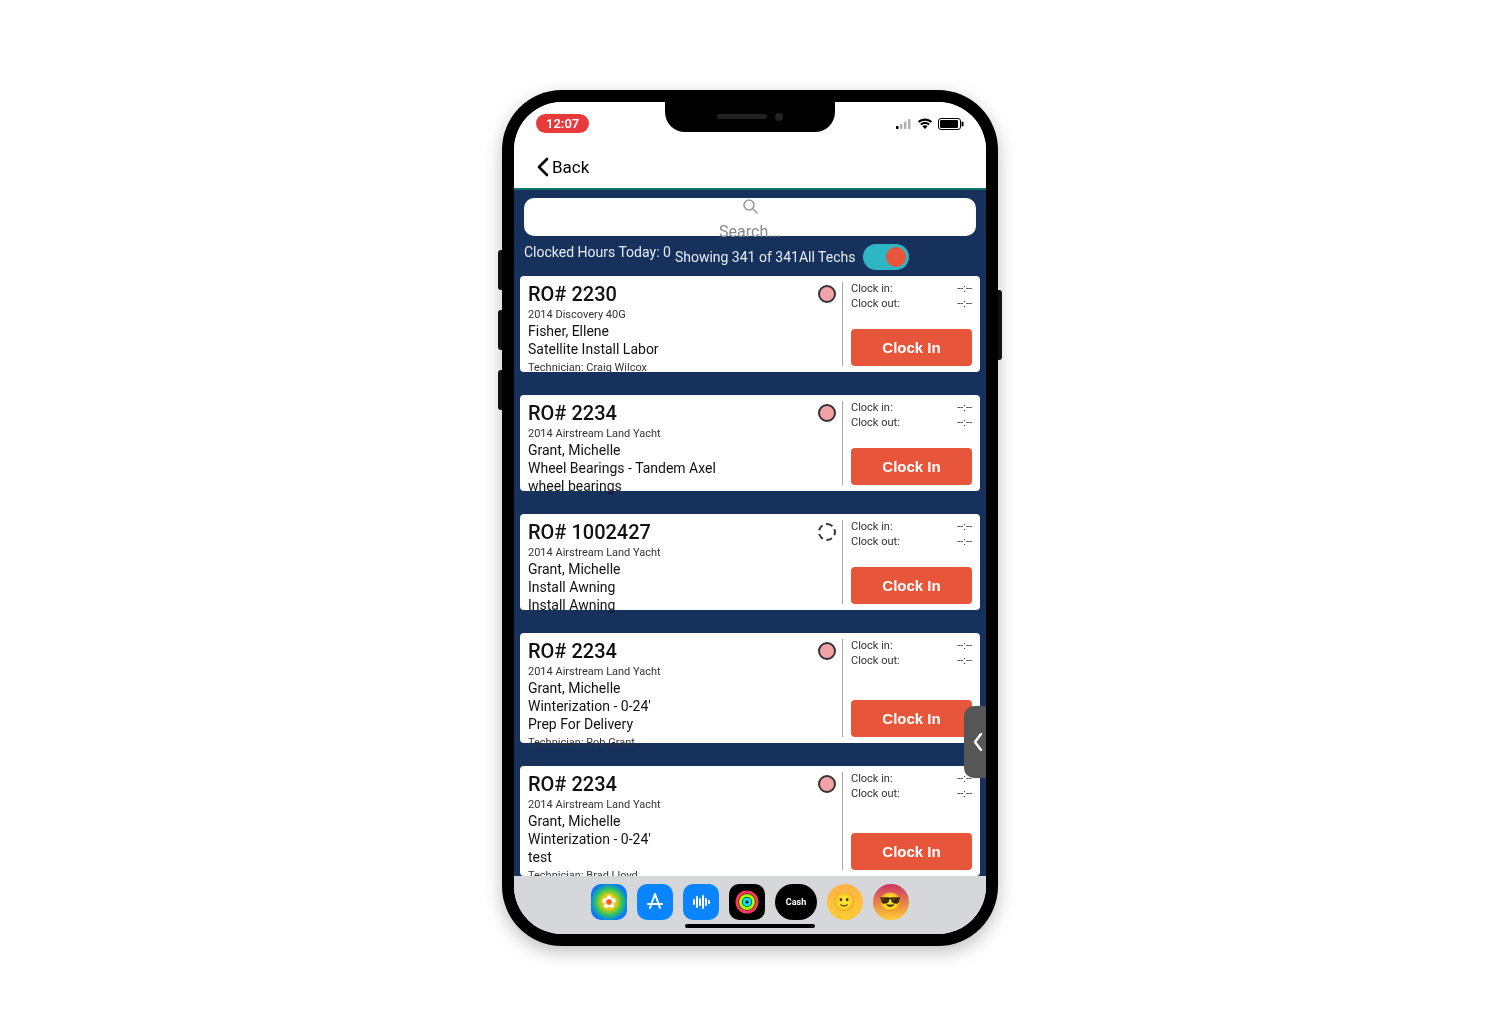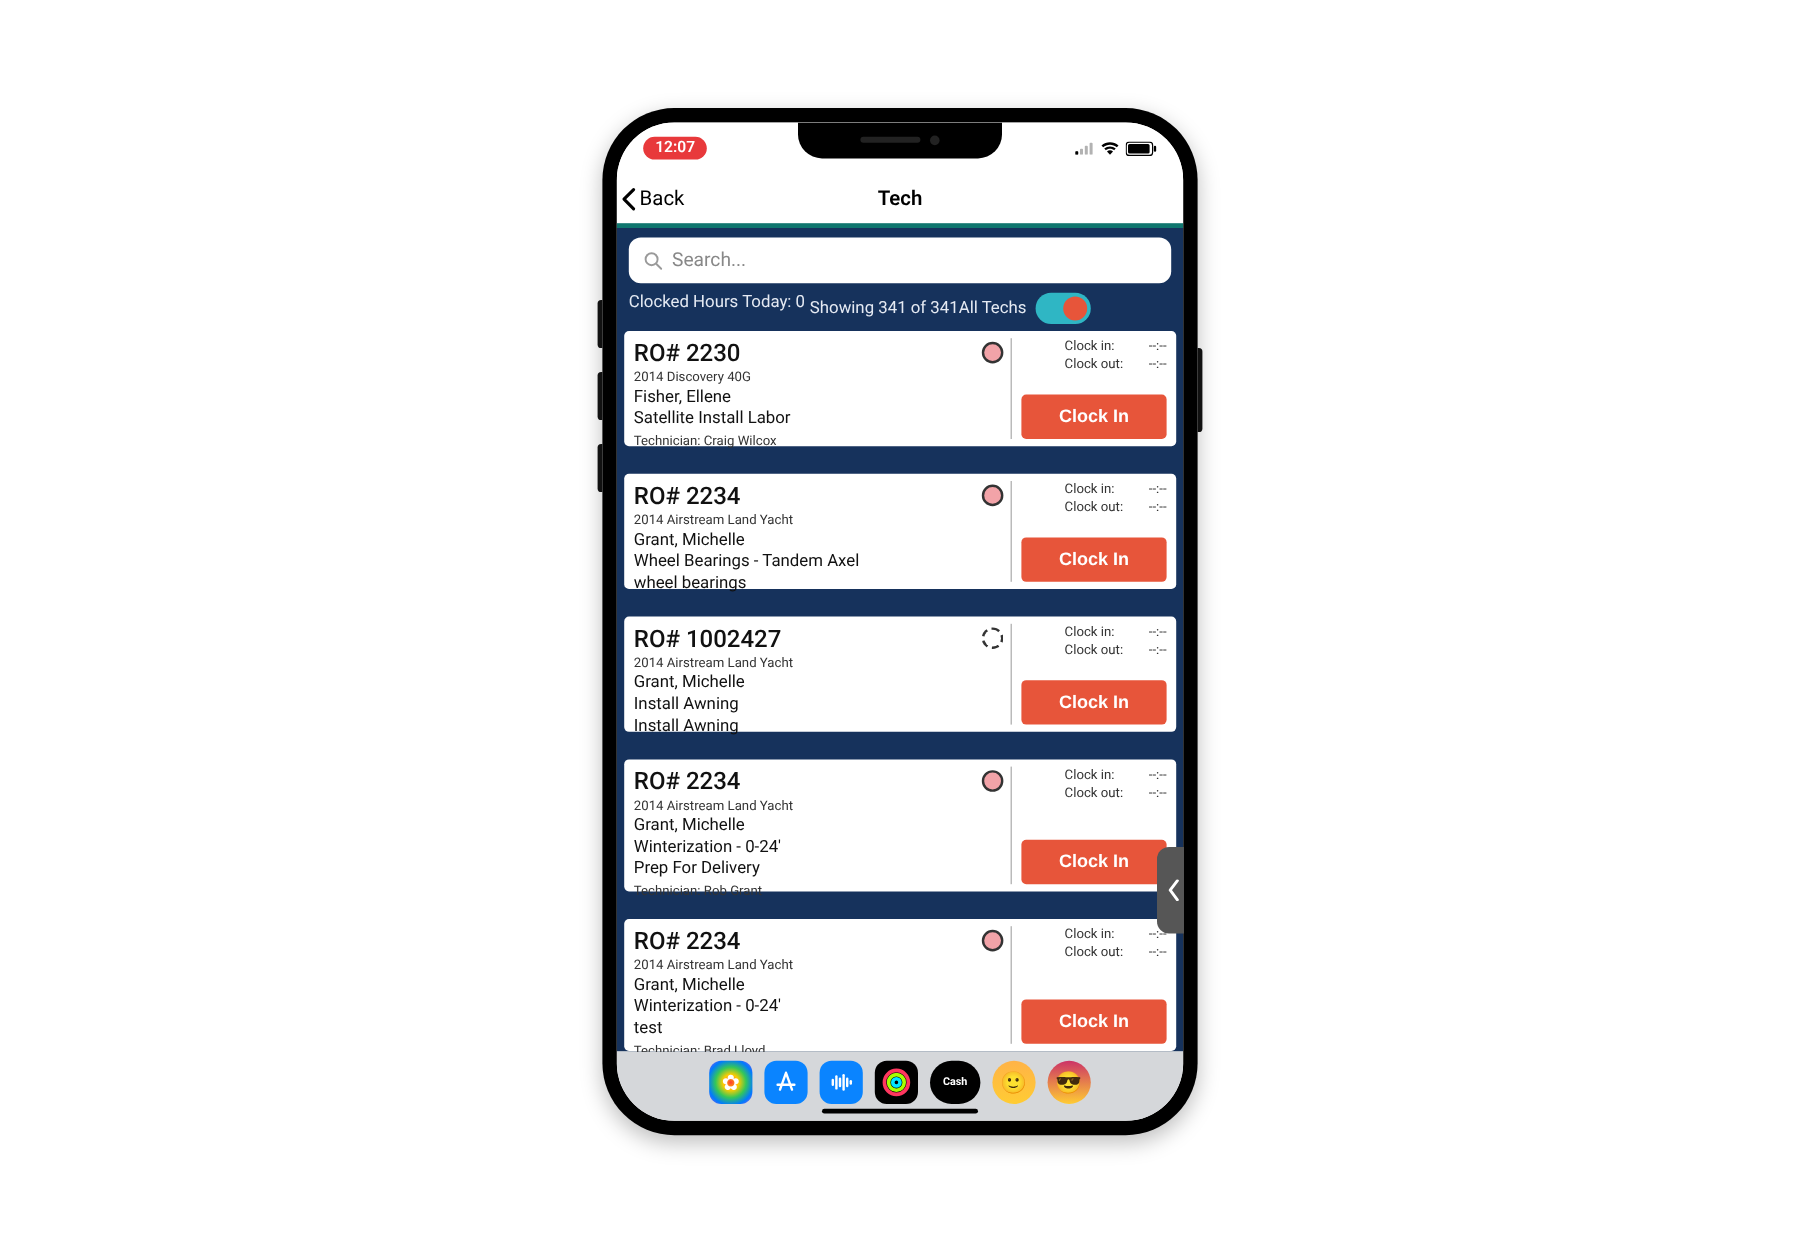--- a/index.html
+++ b/index.html
@@ -74,25 +74,25 @@
     border-radius: 12px;
     font-size: 13px;
     font-weight:600;
   }
   .status-right { display:flex; align-items:center; gap:5px; }
 
   
   .navbar {
     height: 44px;
     background:#fff;
-    border-bottom:4px solid #0f766e;
+    border-bottom:2px solid #0f766e;
     display:flex;
     align-items:center;
     position:relative;
-    padding: 0 3px;
+    padding: 0 22px;
   }
   .back-btn {
     display:flex; align-items:center; gap:2px;
     font-size: 17px;
     color:#000;
     cursor:pointer;
   }
   .nav-title {
     position:absolute; left:0; right:0;
     text-align:center;
@@ -117,20 +117,21 @@
   .search-box {
     background:#fff;
     border-radius:10px;
     height:38px;
     display:flex;
     align-items:center;
     padding:0 12px;
     gap:8px;
     color:#888;
     font-size:16px;
+    flex-direction:column;
   }
 
   .summary {
     padding: 0 10px 6px 10px;
     color:#e5eaf3;
     font-size:14px;
     display:flex;
     gap:4px;
   }
   .summary-row2 {
@@ -188,21 +189,21 @@
   .card-left .line-md { font-size:14px; color:#111; margin-top:2px; }
   .card-left .tech-line { font-size:11px; color:#333; margin-top:auto; padding-top:4px; }
 
   .card-right {
     width:130px;
     border-left:1px solid #aaa;
     padding-left:8px;
     display:flex; flex-direction:column;
     font-size:11px; color:#333;
   }
-  .kv { display:flex; justify-content:space-between; margin-bottom:2px;margin-left:36px; }
+  .kv { display:flex; justify-content:space-between; margin-bottom:2px; }
   .cta-wrap { margin-top:auto; }
   .cta {
     background:#e7553a;
     color:#fff;
     font-weight:600;
     font-size:15px;
     border:none;
     border-radius:4px;
     padding:10px 0;
     width:100%;
@@ -289,21 +290,20 @@
 
     <div class="navbar">
       <div class="back-btn">
         <span>
           <svg width="14" height="20" viewBox="0 0 14 20">
               <path d="M11 2 L3 10 L11 18" fill="none" stroke="#000" stroke-width="2.6" stroke-linecap="round" stroke-linejoin="round"></path>
             </svg>
         </span>
         <span>Back</span>
       </div>
-      <div class="nav-title">Tech</div>
     </div>
 
     <div class="app-body">
 
       <div class="search-wrap">
         <div class="search-box">
           <span>
             <svg width="16" height="16" viewBox="0 0 16 16">
                 <circle cx="7" cy="7" r="5" fill="none" stroke="#9a9a9a" stroke-width="1.6"></circle>
                 <line x1="11" y1="11" x2="15" y2="15" stroke="#9a9a9a" stroke-width="1.6" stroke-linecap="round"></line>

